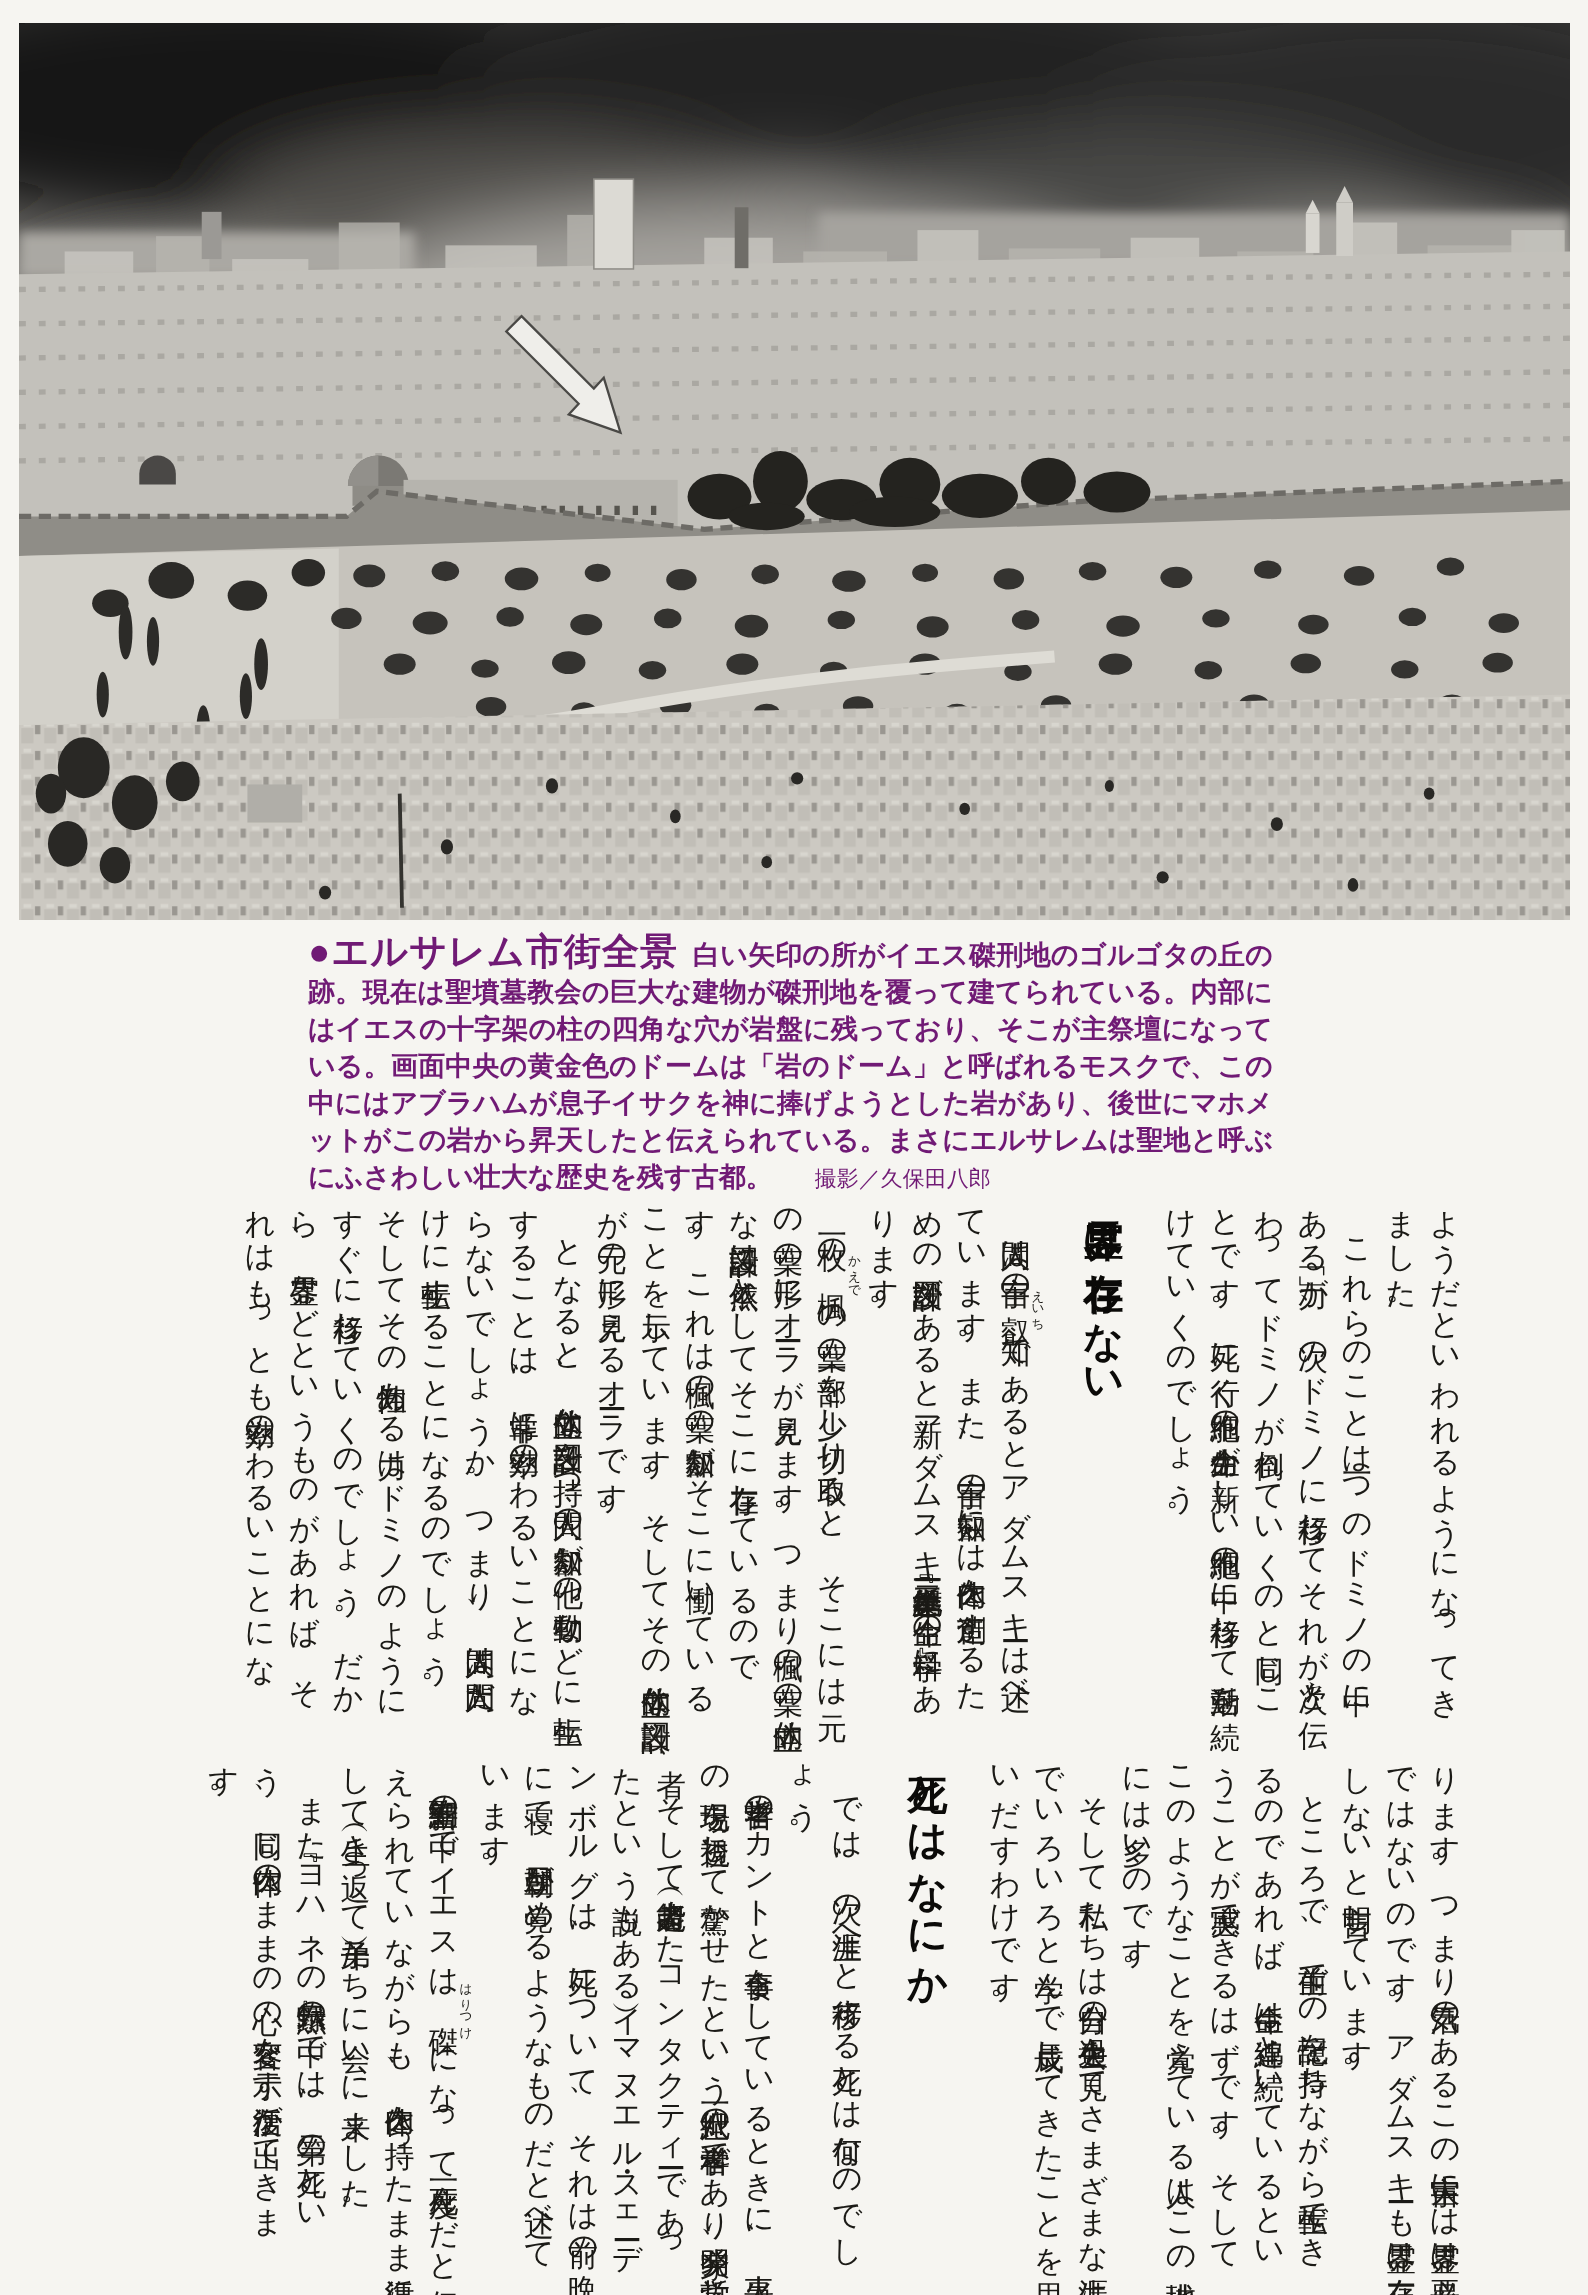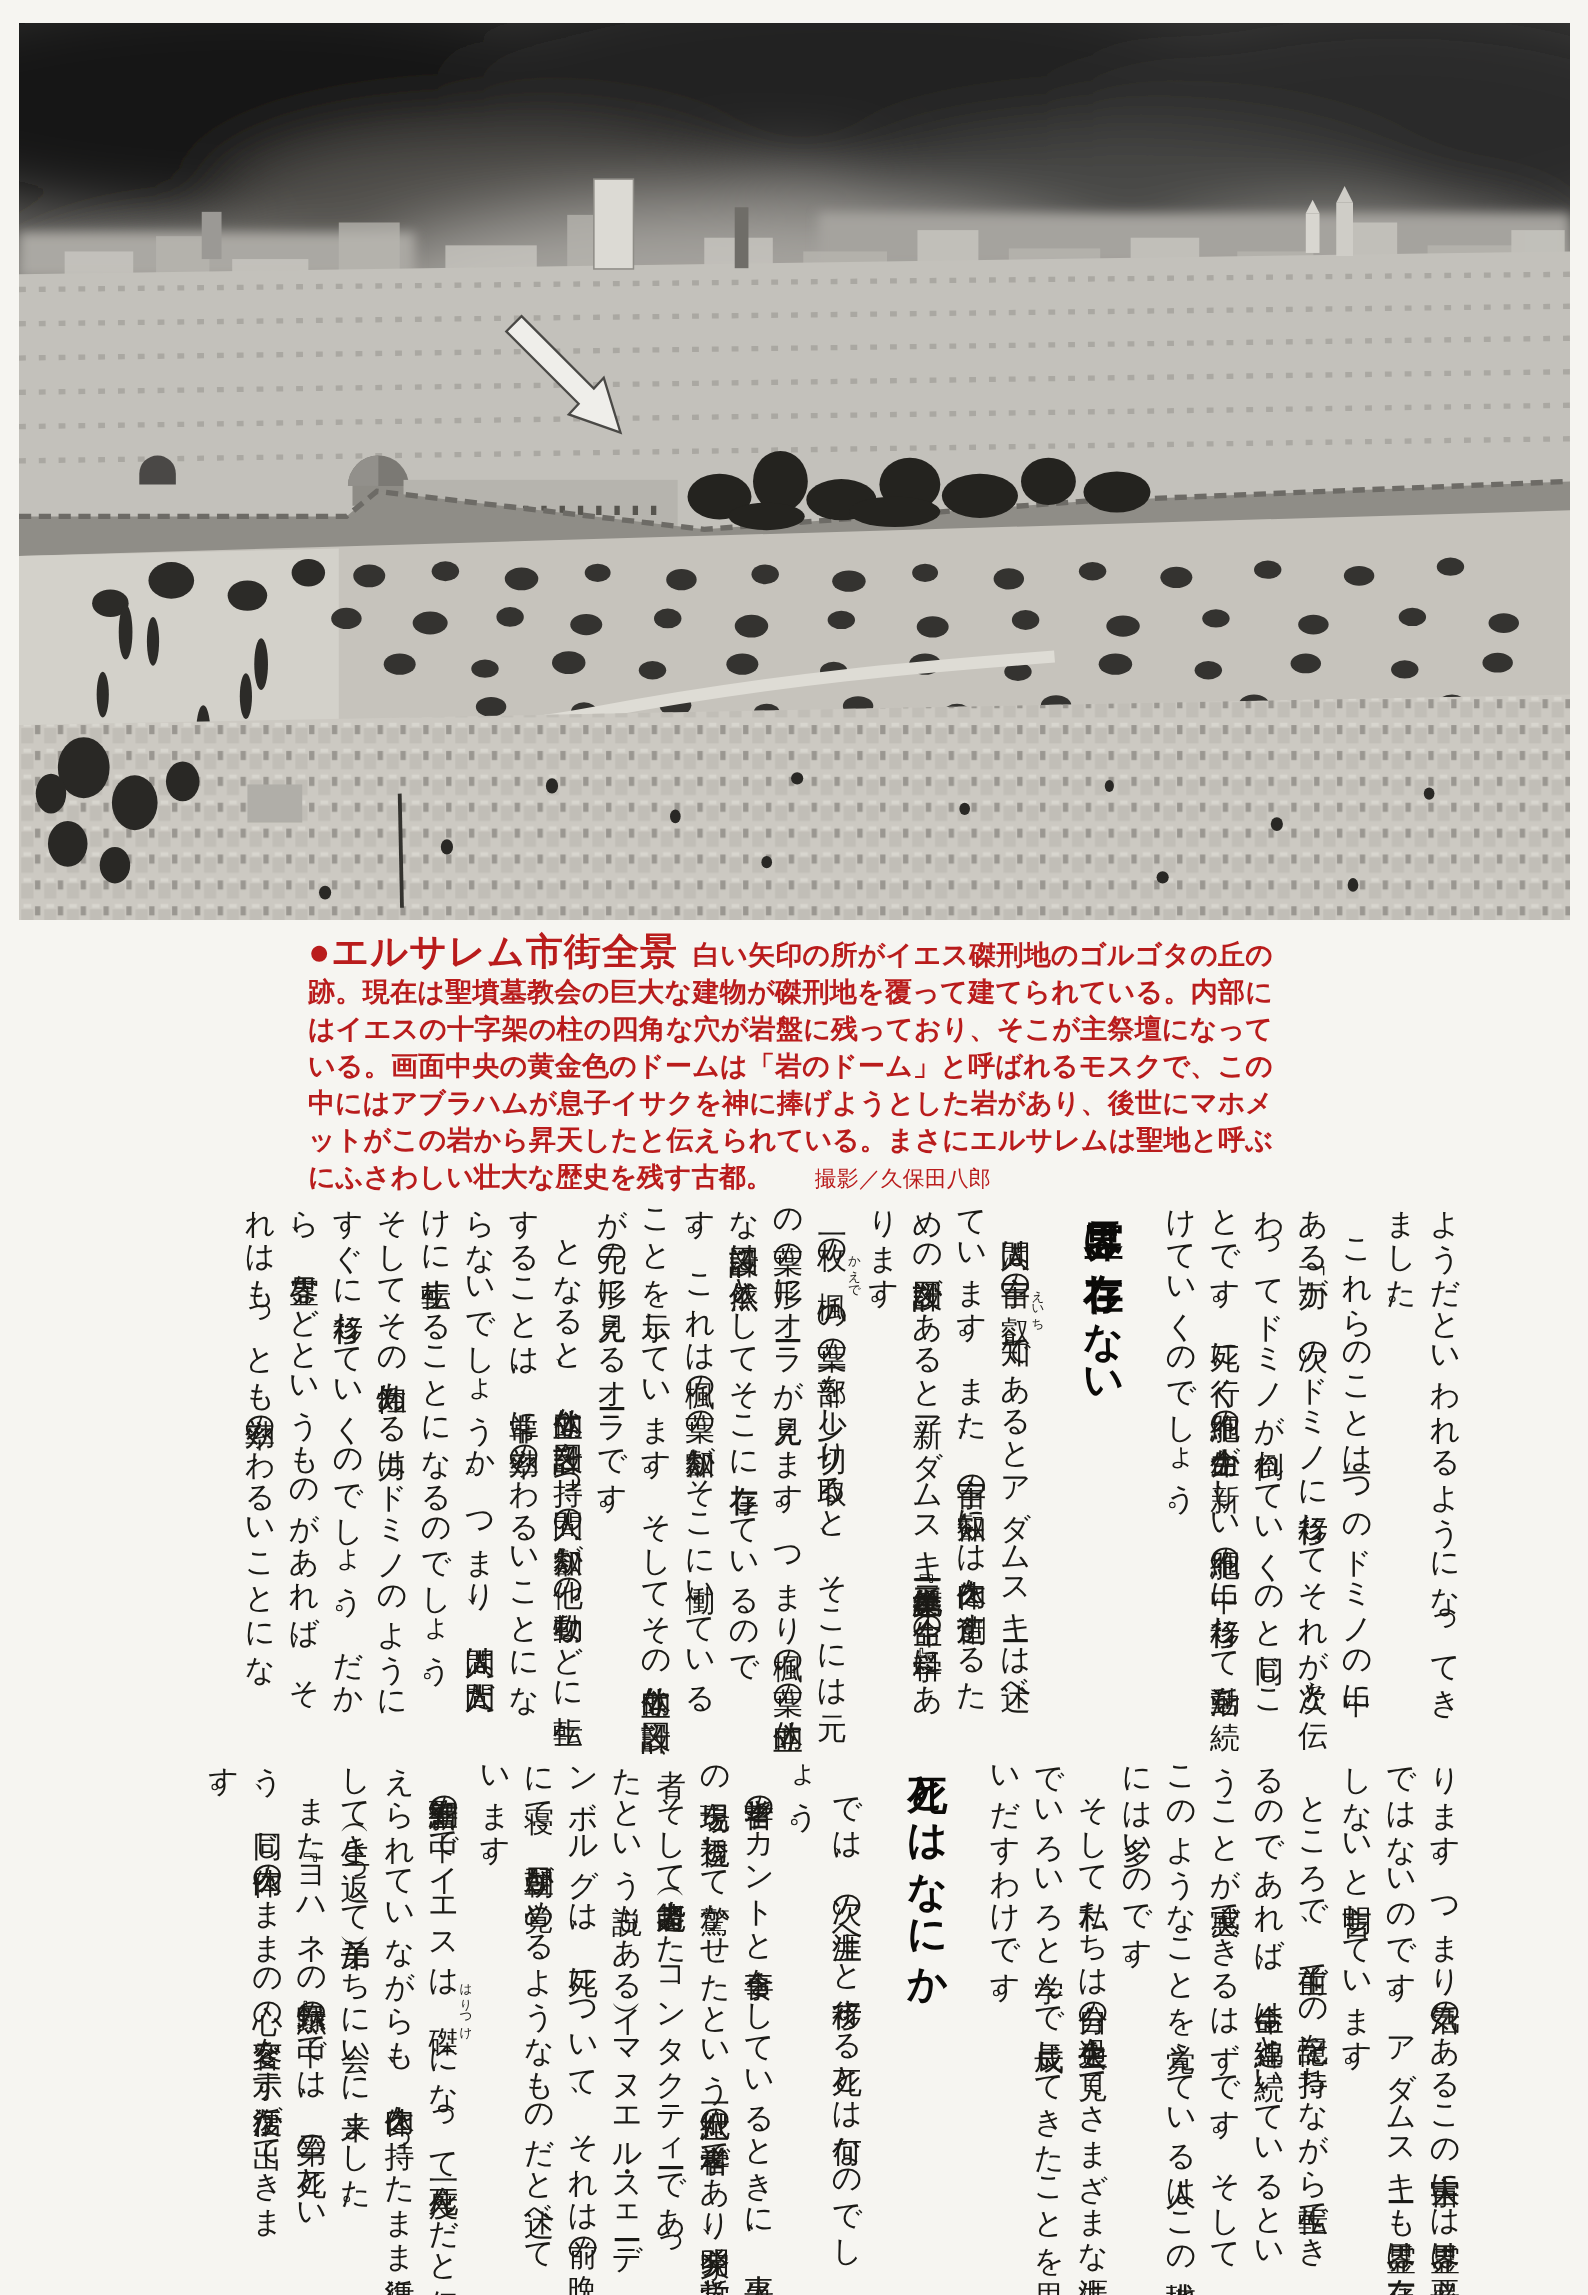--- a/index.html
+++ b/index.html
@@ -12,21 +12,21 @@
   .photo{
     position:absolute;left:19px;top:23px;width:1551px;height:897px;margin:0;
     background:#9a9894;overflow:hidden;
   }
   .photo svg{display:block;width:100%;height:100%;}
 
   
   .caption{
     position:absolute;left:308px;top:933px;width:965px;
     font-family:"Liberation Sans","DejaVu Sans",sans-serif;
-    font-weight:bold;font-size:27px;line-height:37px;color:#b91c1c;
+    font-weight:bold;font-size:27px;line-height:37px;color:#701a75;
     text-align:justify;
   }
   .cap-head{
     font-size:37px;letter-spacing:0.8px;margin-right:15px;
     font-weight:bold;
   }
   .credit{
     font-weight:normal;font-size:22px;margin-left:42px;white-space:nowrap;
   }
 

